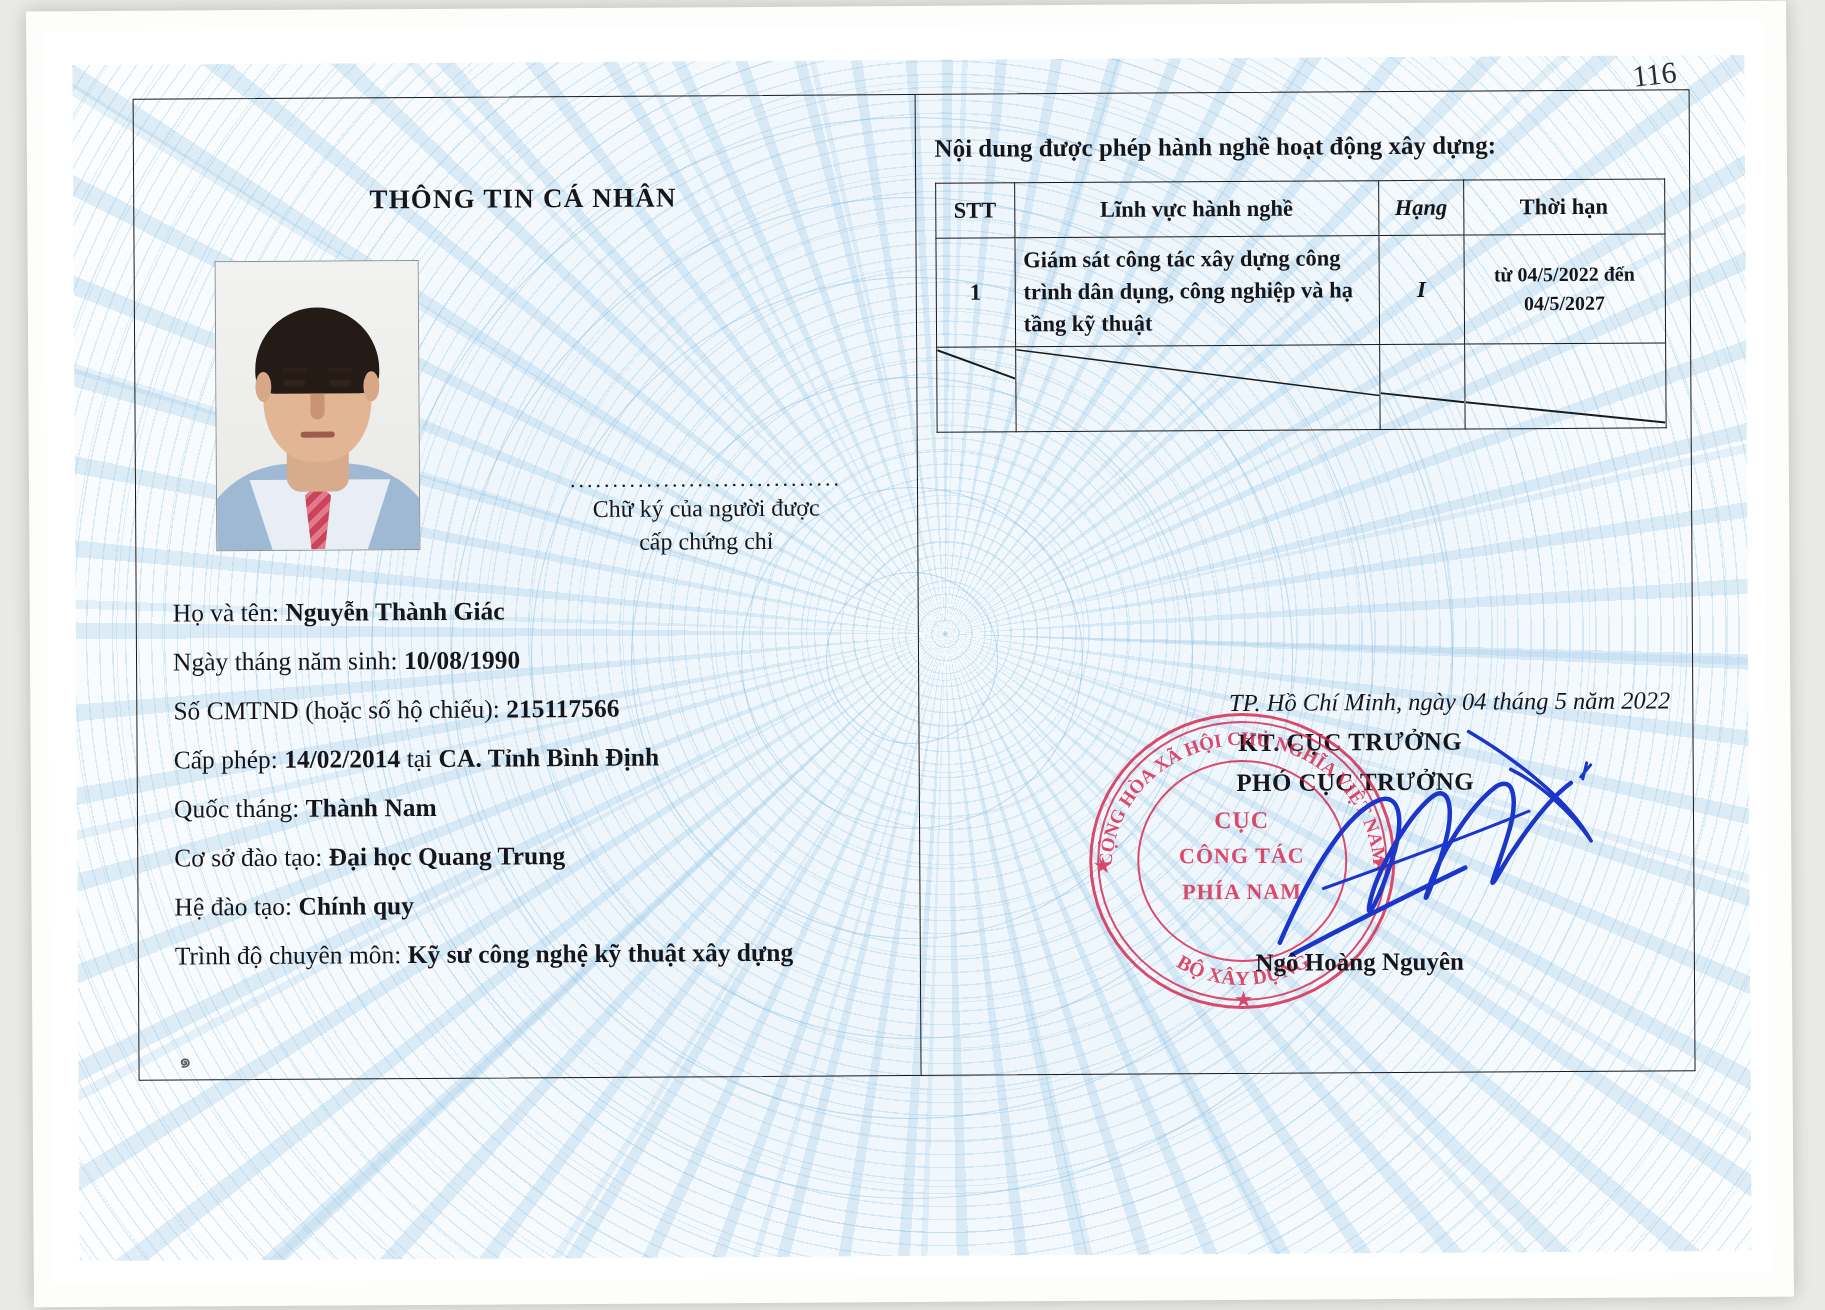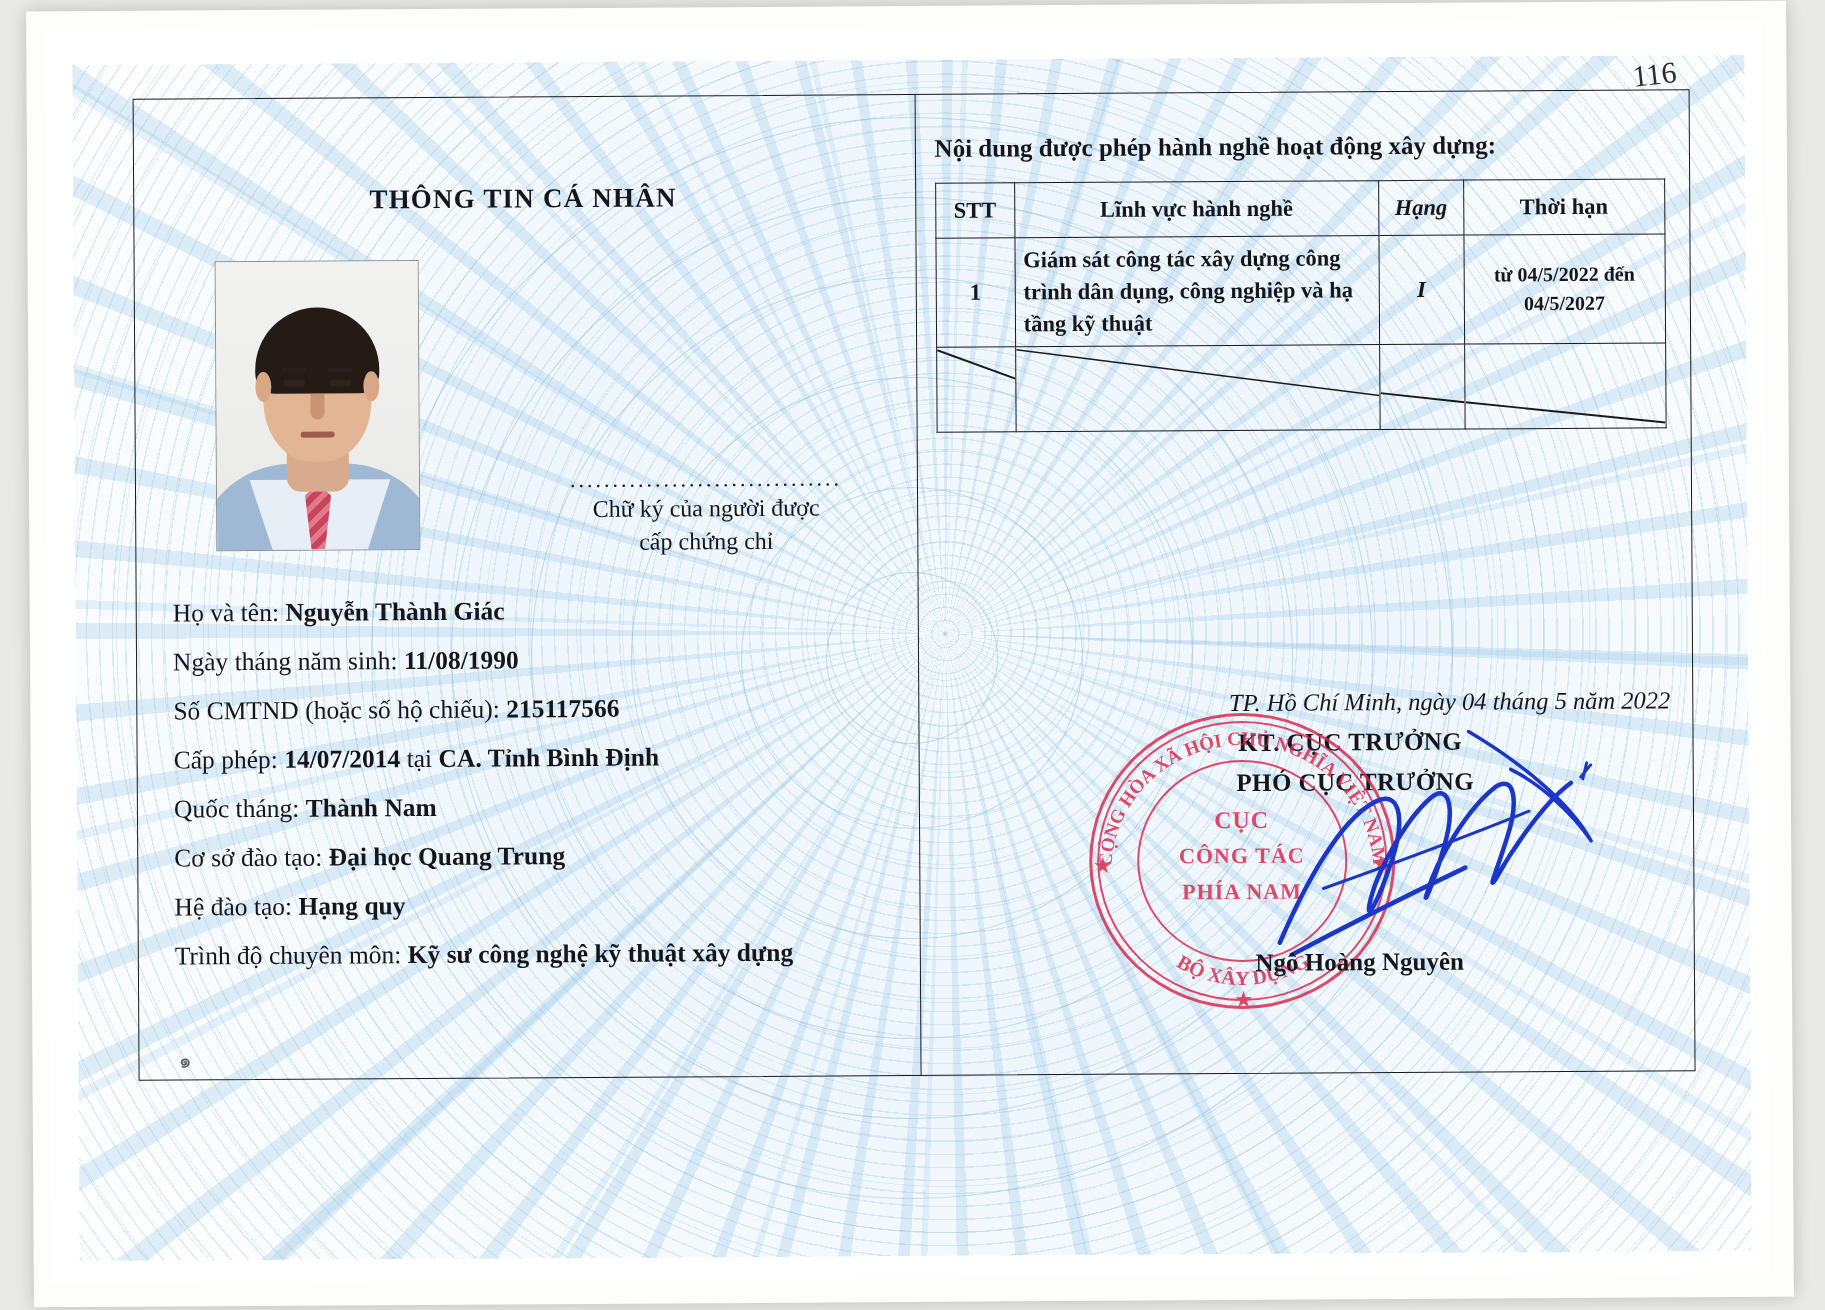--- a/index.html
+++ b/index.html
@@ -380,43 +380,43 @@
             <div>cấp chứng chỉ</div>
           </div>
 
           <div id="fields">
             <div class="row">
               <span>Họ và tên:</span>
               <b>Nguyễn Thành Giác</b>
             </div>
             <div class="row">
               <span>Ngày tháng năm sinh:</span>
-              <b>11/08/1990</b>
+              <b>10/08/1990</b>
             </div>
             <div class="row">
               <span>Số CMTND (hoặc số hộ chiếu):</span>
               <b>215117566</b>
             </div>
             <div class="row">
               <span>Cấp phép:</span>
-              <b>14/07/2014</b>
+              <b>14/02/2014</b>
               <span>tại</span>
               <b>CA. Tỉnh Bình Định</b>
             </div>
             <div class="row">
               <span>Quốc tháng:</span>
               <b>Thành Nam</b>
             </div>
             <div class="row">
               <span>Cơ sở đào tạo:</span>
               <b>Đại học Quang Trung</b>
             </div>
             <div class="row">
               <span>Hệ đào tạo:</span>
-              <b>Hạng quy</b>
+              <b>Chính quy</b>
             </div>
             <div class="row">
               <span>Trình độ chuyên môn:</span>
               <b>Kỹ sư công nghệ kỹ thuật xây dựng</b>
             </div>
           </div>
         </div>
 
         <div id="right-panel">
           <div id="scope-title">Nội dung được phép hành nghề hoạt động xây dựng:</div>

